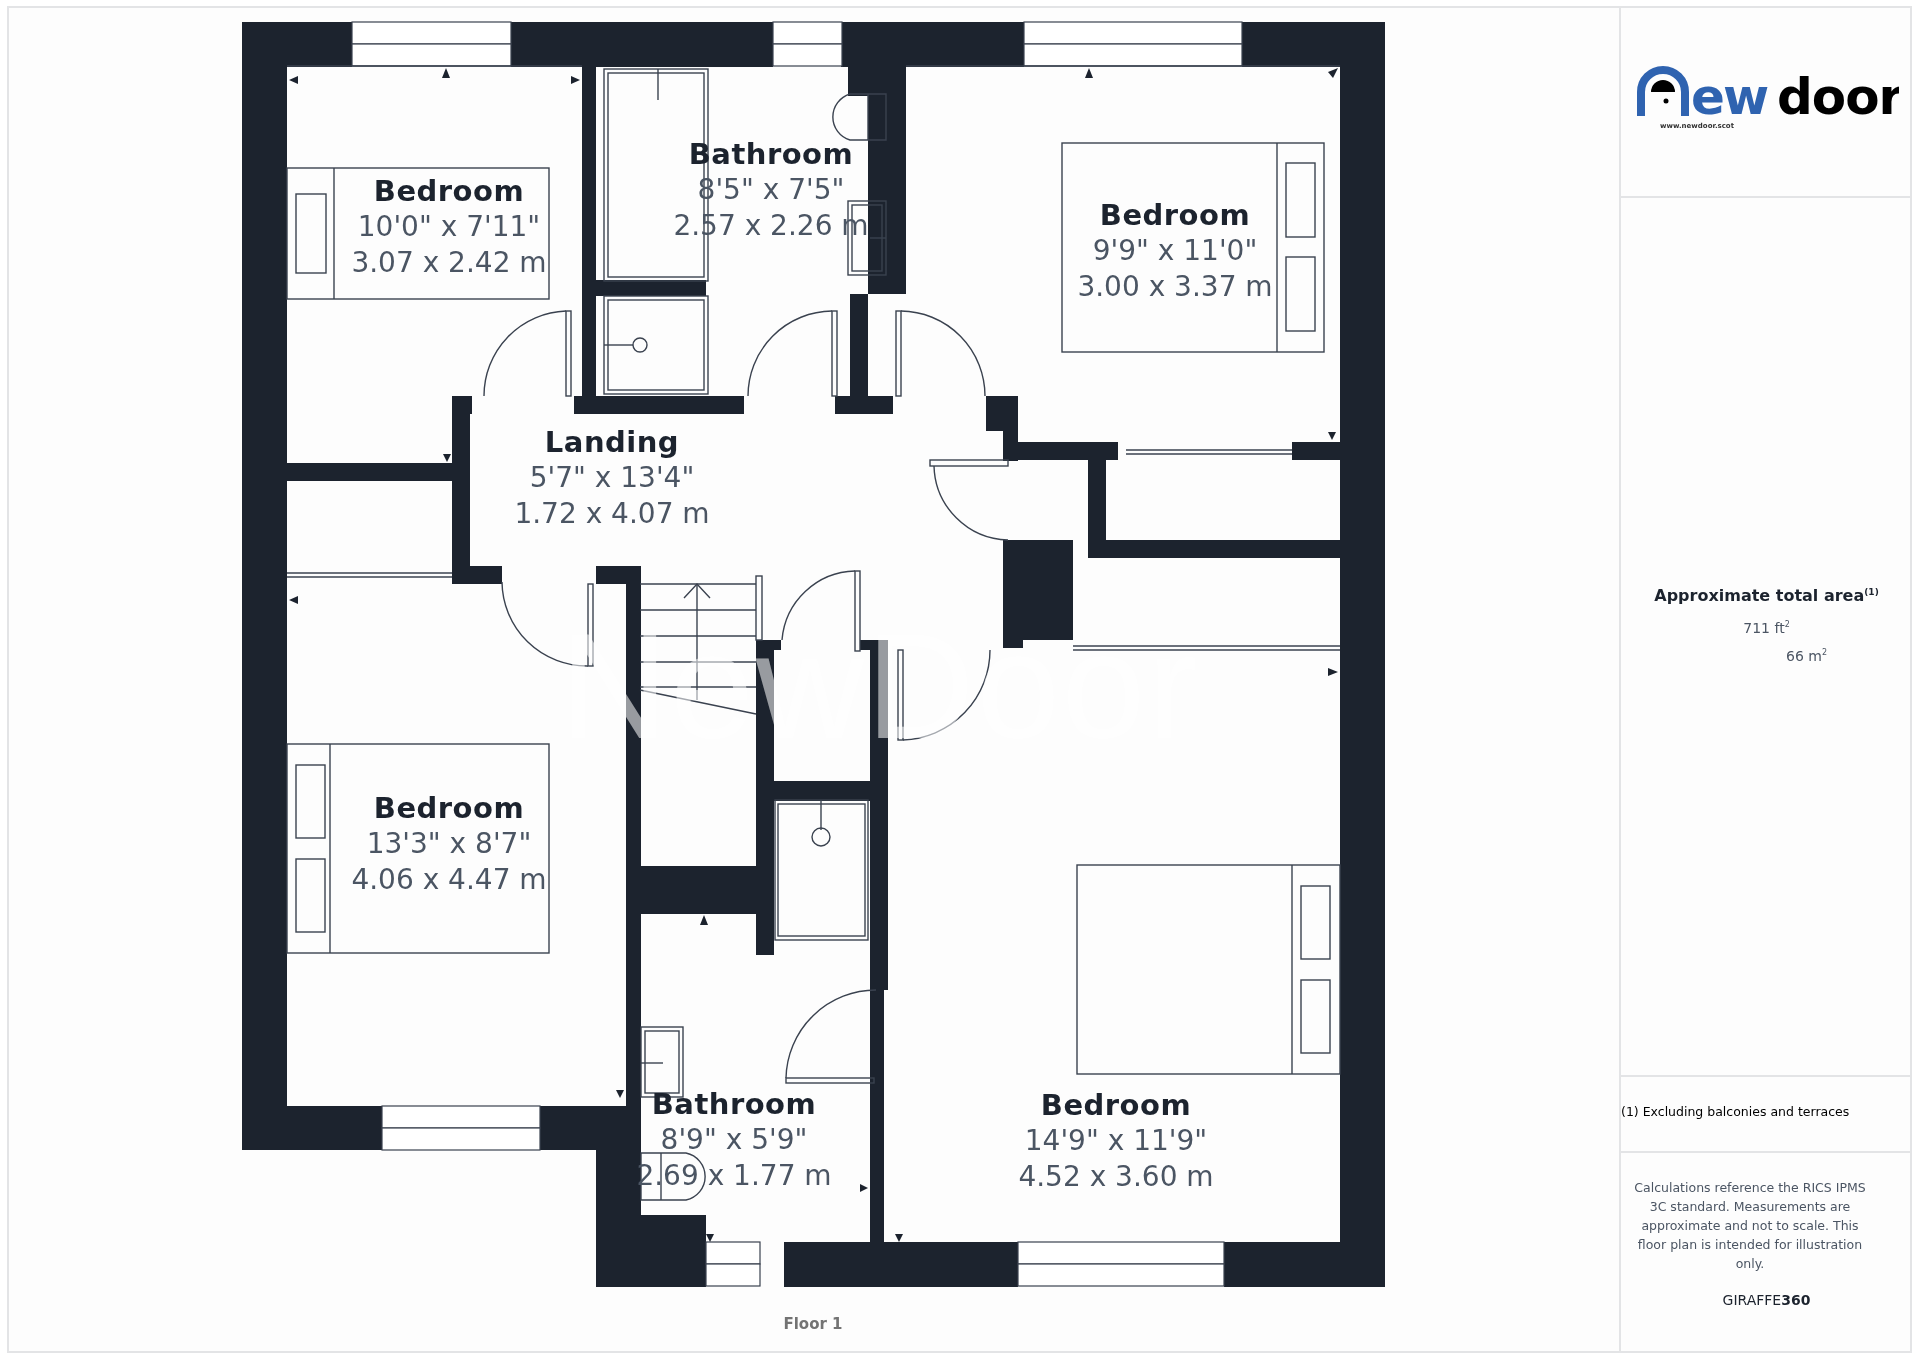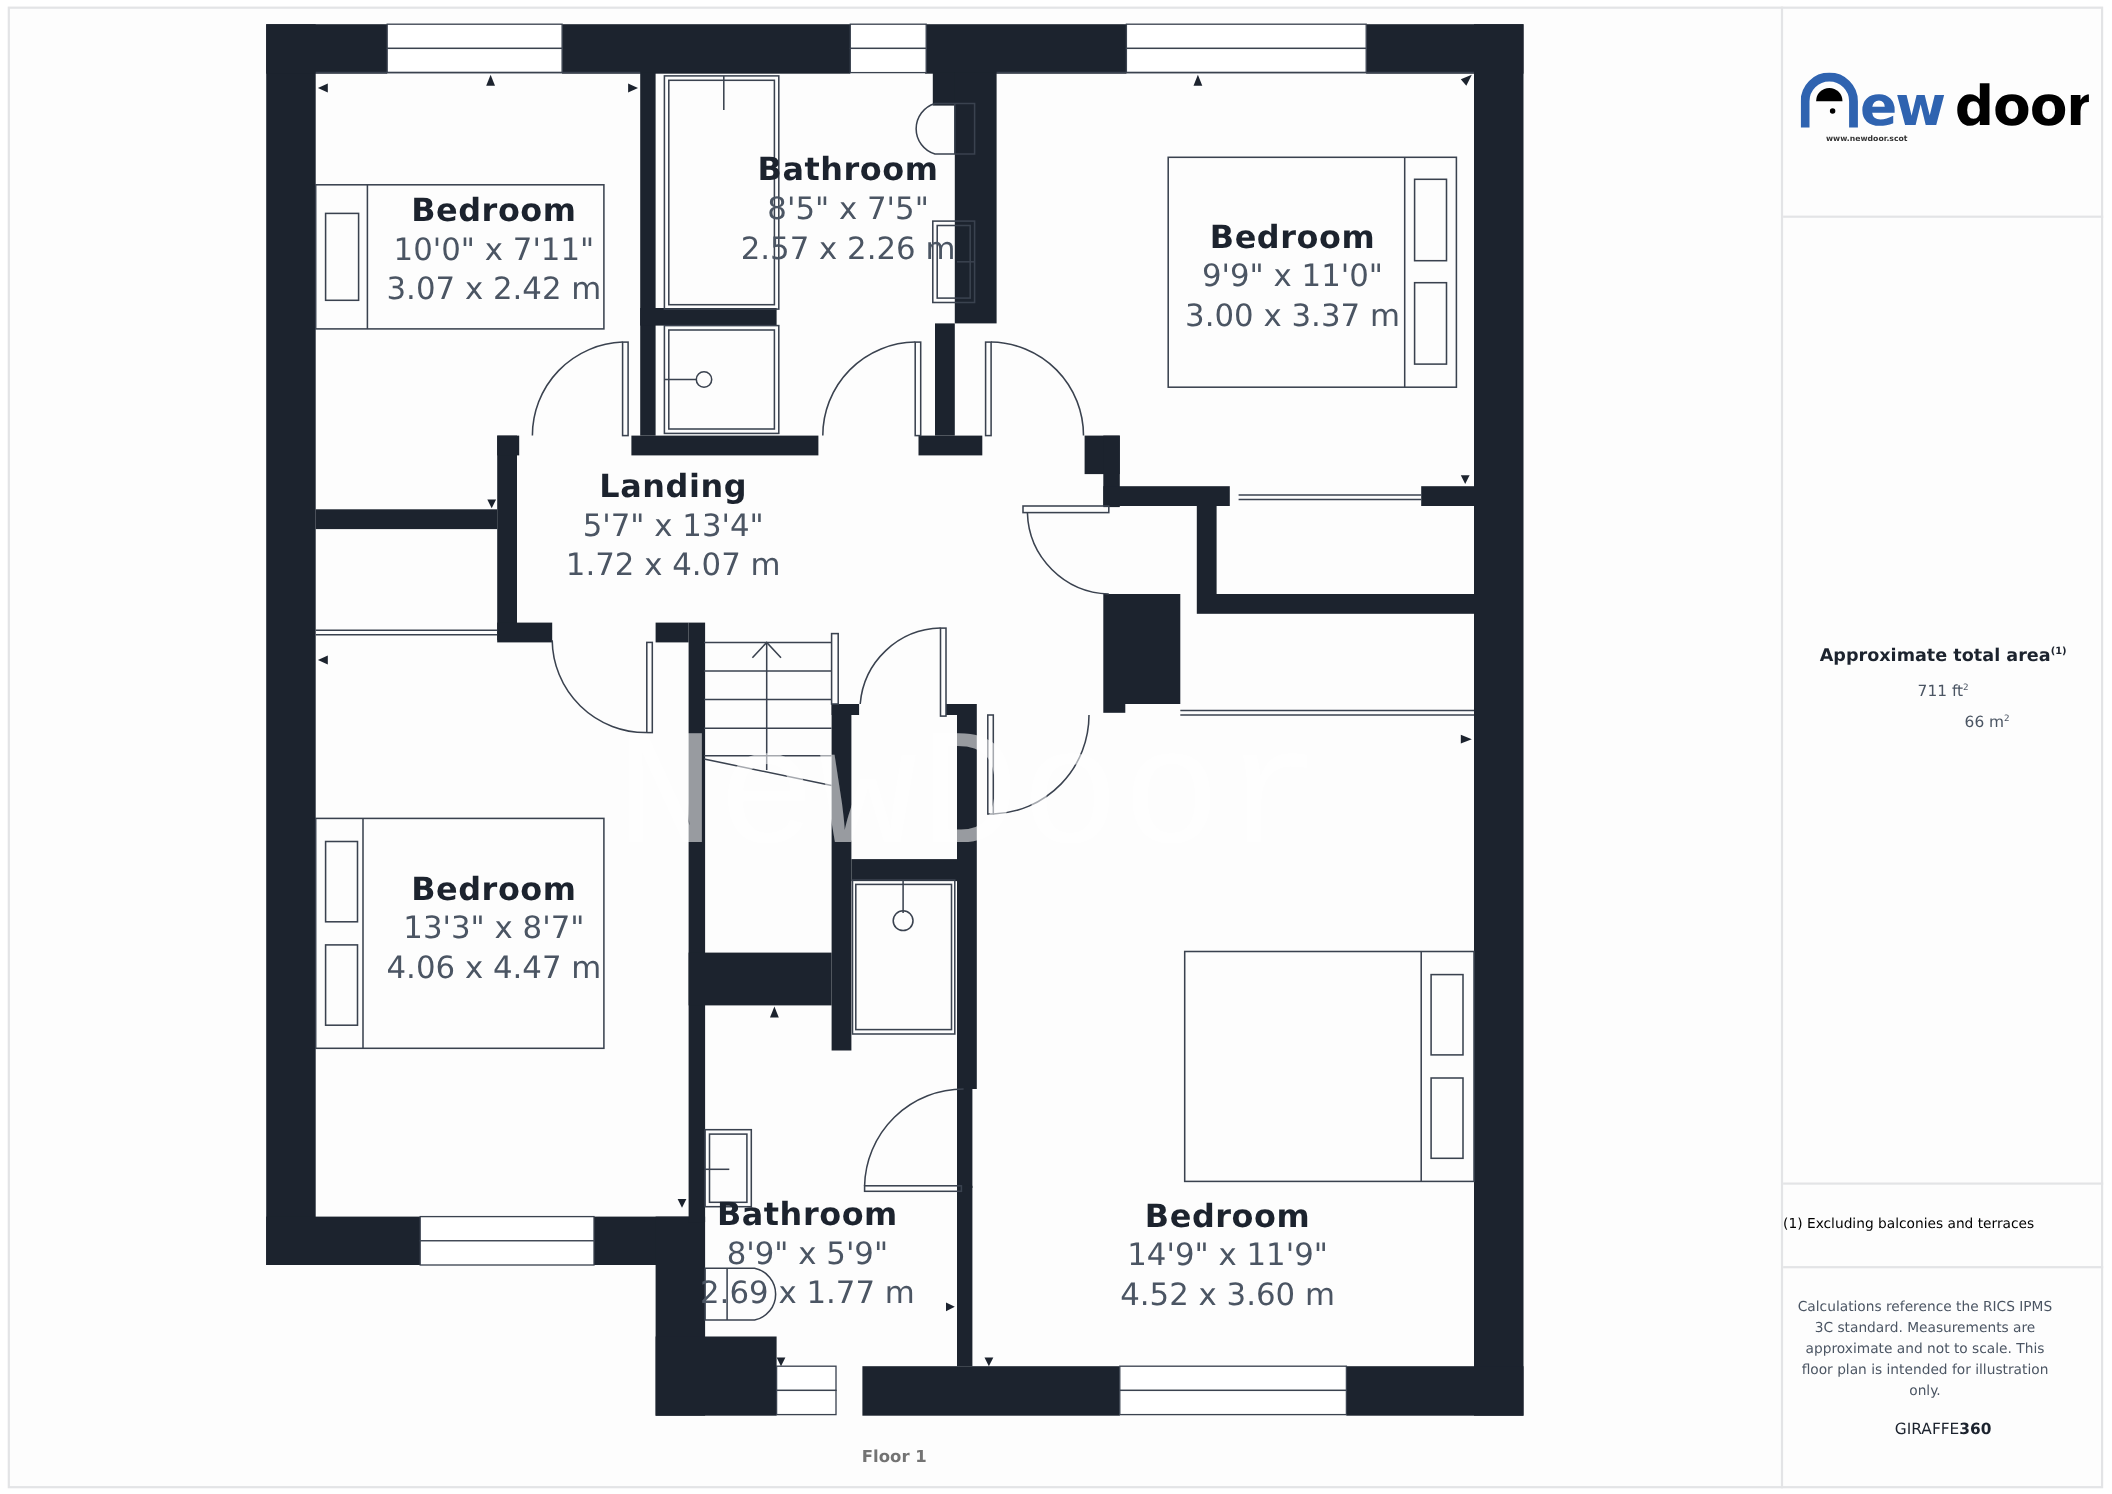--- a/index.html
+++ b/index.html
@@ -3,21 +3,21 @@
 <meta charset="utf-8">
 <style>
   html,body{margin:0;padding:0;background:#ffffff;}
   body{width:1920px;height:1358px;position:relative;overflow:hidden;font-family:"Liberation Sans",sans-serif;}
   .frame{position:absolute;left:7px;top:6px;width:1905px;height:1347px;border:2px solid #e3e4e6;box-sizing:border-box;background:#fdfdfd;}
   .plan{position:absolute;left:0;top:0;width:1920px;height:1358px;}
   .room-label{position:absolute;text-align:center;transform:translateX(-50%);white-space:nowrap;}
   .room-name{font-family:"DejaVu Sans",sans-serif;font-weight:bold;font-size:29px;color:#1c232e;line-height:36px;letter-spacing:0.5px;}
   .room-dim{font-family:"DejaVu Sans",sans-serif;font-size:28px;color:#4b5563;line-height:36px;}
   .floor-label{position:absolute;left:813px;top:1315px;transform:translateX(-50%);font-family:"DejaVu Sans",sans-serif;font-weight:bold;font-size:15px;color:#737373;}
-  .watermark{position:absolute;left:560px;top:600px;font-family:Liberation Mono, monospace;font-size:150px;color:rgba(255,255,255,0.55);letter-spacing:2px;pointer-events:none;margin-top:41px;}
+  .watermark{position:absolute;left:560px;top:600px;font-family:Liberation Sans, sans-serif;font-size:150px;color:rgba(255,255,255,0.55);letter-spacing:2px;pointer-events:none;}
   .panel{position:absolute;left:1619px;top:6px;width:293px;height:1347px;border-left:2px solid #e3e4e6;box-sizing:border-box;}
   .panel-sec{position:absolute;left:0;width:100%;border-bottom:2px solid #e3e4e6;box-sizing:border-box;}
   .logo{position:absolute;left:16px;top:60px;}
   .logo-url{position:absolute;left:17px;top:116px;font-family:"DejaVu Sans",sans-serif;font-weight:bold;font-size:7px;color:#333;margin-left:22px;}
   .area-title{position:absolute;left:0;width:100%;top:580px;text-align:center;font-family:"DejaVu Sans",sans-serif;font-weight:bold;font-size:16px;color:#1c232e;}
   .area-title sup{font-size:9px;}
   .area-val{position:absolute;left:0;width:100%;text-align:center;font-family:"DejaVu Sans",sans-serif;font-size:14px;color:#4b5563;}
   .area-val sup{font-size:8px;}
   .foot-note{position:absolute;left:0;width:100%;top:1098px;text-align:left;font-family:"DejaVu Sans",sans-serif;font-size:12.5px;color:#000000;}
   .disclaimer{position:absolute;left:12px;width:234px;top:1172px;text-align:center;font-family:"DejaVu Sans",sans-serif;font-size:12.5px;line-height:19px;color:#4b5563;}

